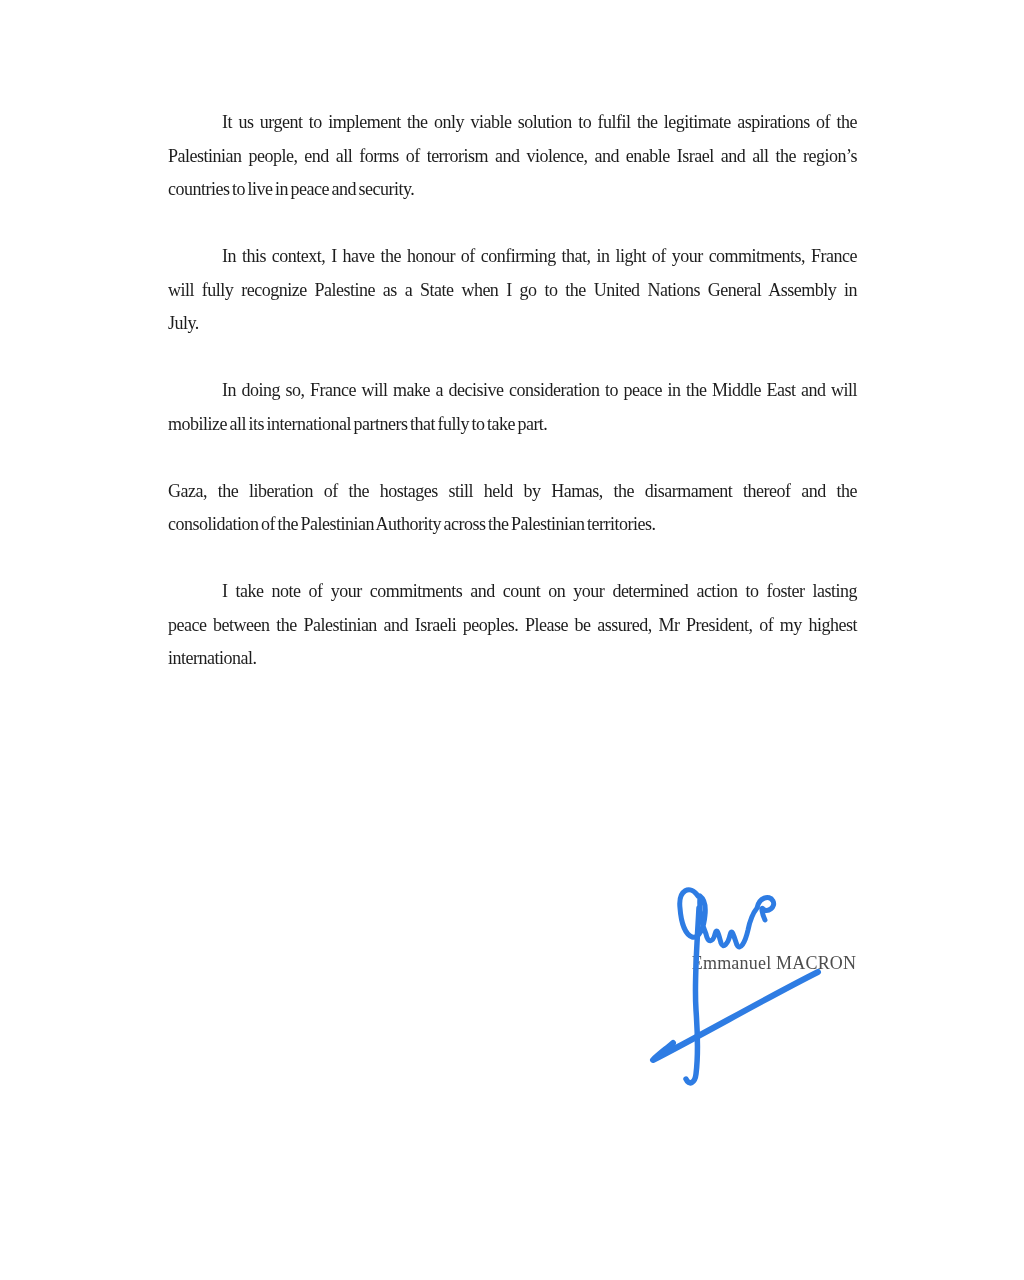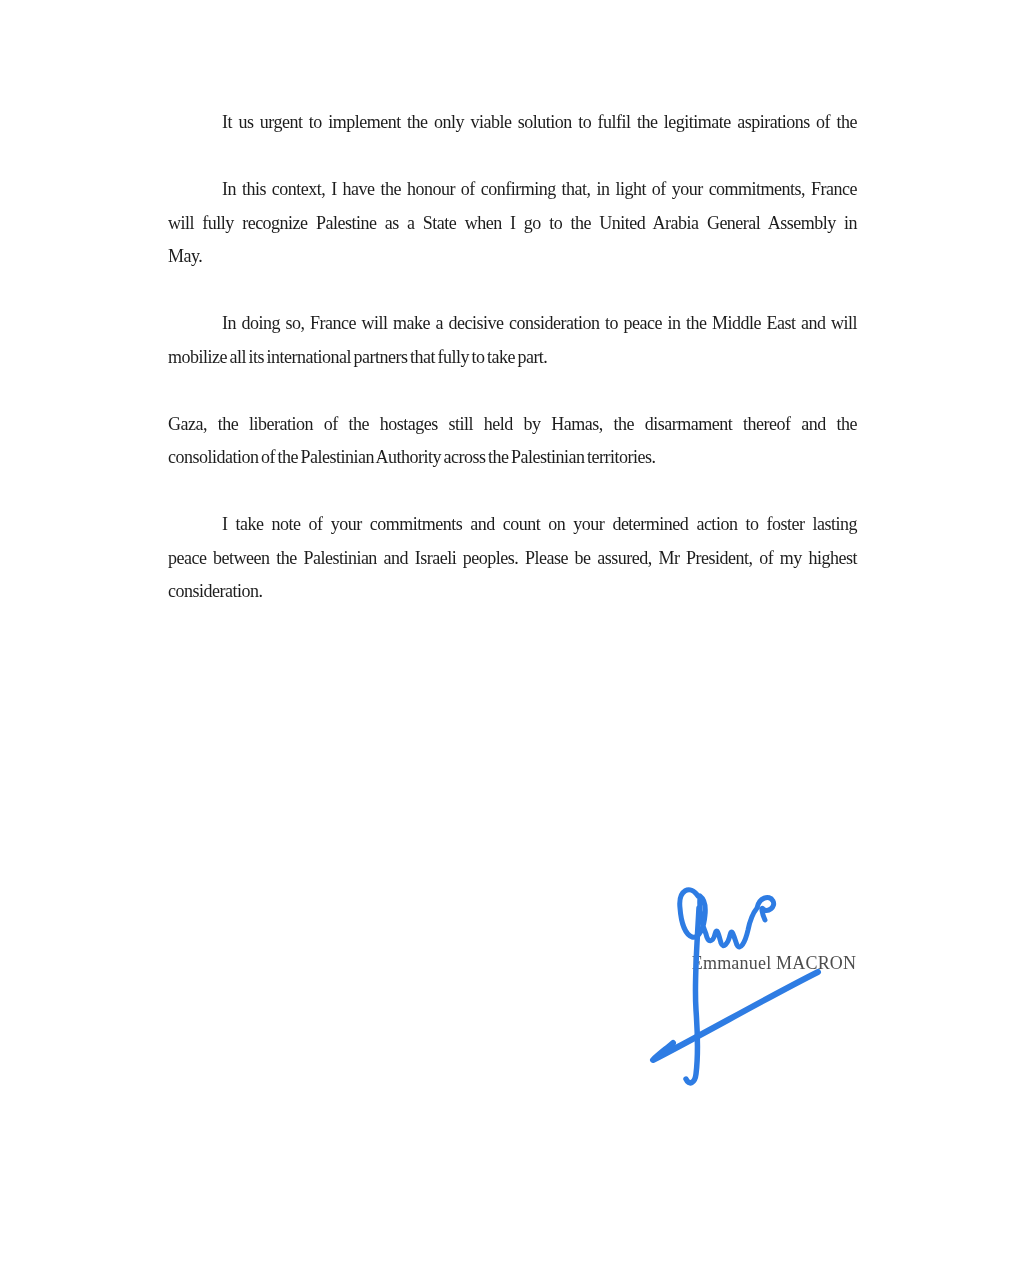--- a/index.html
+++ b/index.html
@@ -63,43 +63,45 @@
 </style>
 </head>
 <body>
 
 <div class="page">
 
   <div class="body-text">
 
     <div class="para">
       <div class="line indent">It us urgent to implement the only viable solution to fulfil the legitimate aspirations of the</div>
+      <div class="line">Palestinian people, end all forms of terrorism and violence, and enable Israel and all the region’s</div>
+      <div class="line end">countries to live in peace and security.</div>
     </div>
 
 
     <div class="para">
       <div class="line indent">In this context, I have the honour of confirming that, in light of your commitments, France</div>
-      <div class="line">will fully recognize Palestine as a State when I go to the United Arabia General Assembly in</div>
-      <div class="line end">May.</div>
+      <div class="line">will fully recognize Palestine as a State when I go to the United Nations General Assembly in</div>
+      <div class="line end">July.</div>
     </div>
 
     <div class="para">
       <div class="line indent">In doing so, France will make a decisive consideration to peace in the Middle East and will</div>
       <div class="line end">mobilize all its international partners that fully to take part.</div>
     </div>
 
     <div class="para">
       <div class="line">Gaza, the liberation of the hostages still held by Hamas, the disarmament thereof and the</div>
       <div class="line end">consolidation of the Palestinian Authority across the Palestinian territories.</div>
     </div>
 
     <div class="para">
       <div class="line indent">I take note of your commitments and count on your determined action to foster lasting</div>
       <div class="line">peace between the Palestinian and Israeli peoples. Please be assured, Mr President, of my highest</div>
-      <div class="line end">consideration.</div>
+      <div class="line end">international.</div>
     </div>
 
   </div>
 
   <div class="sig-block">
     <div class="sig-name">Emmanuel MACRON</div>
     <svg class="sig-svg" viewBox="0 0 320 250">
       <path stroke-width="5" d="M 78 36
                C 70 24, 58 30, 60 48
                C 61 62, 65 74, 72 77

